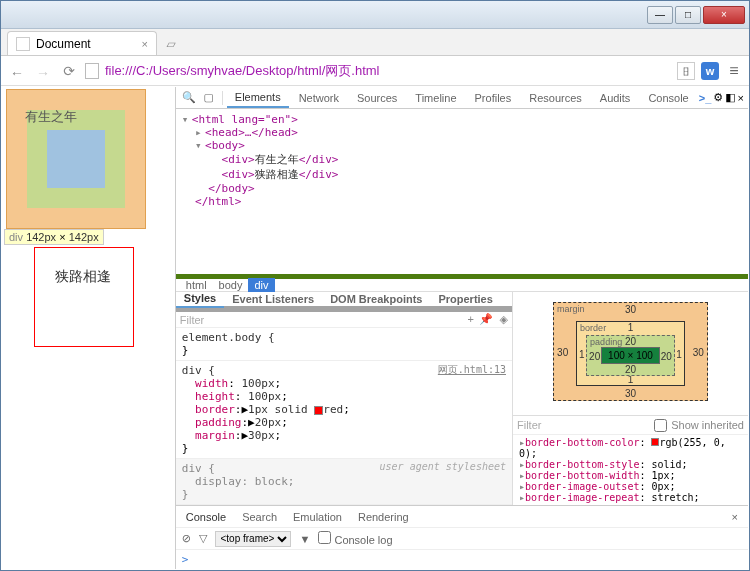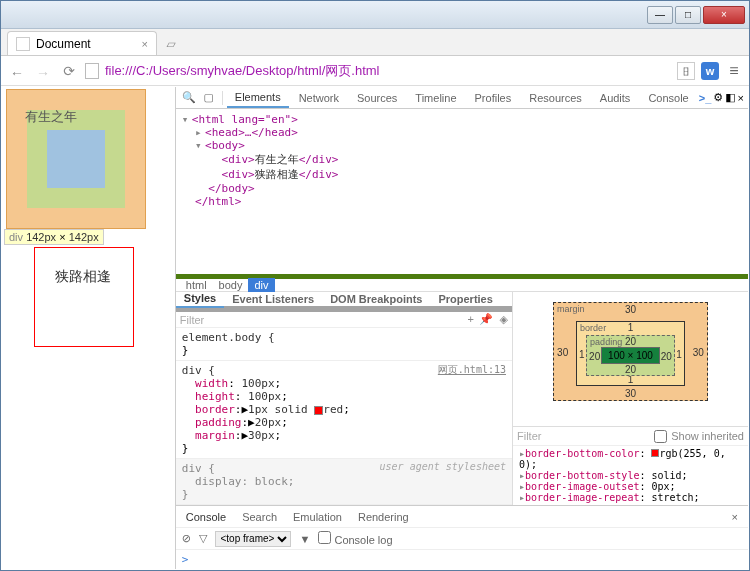--- a/index.html
+++ b/index.html
@@ -247,20 +247,21 @@
             <div class="computed-filter">
               <span>Filter</span>
               <label>
                   <input type="checkbox" style=""> 
                   <span>Show inherited</span>
                 </label>
             </div>
             <div class="computed-list">
               <div><span class="tri2">▸</span><span class="prop">border-bottom-color</span>: <span class="swatch"></span><span>rgb(255, 0, 0);</span></div>
               <div><span class="tri2">▸</span><span class="prop">border-bottom-style</span>: <span>solid;</span></div>
+              <div><span class="tri2">▸</span><span class="prop">border-bottom-width</span>: <span>1px;</span></div>
               <div><span class="tri2">▸</span><span class="prop">border-image-outset</span>: <span>0px;</span></div>
               <div><span class="tri2">▸</span><span class="prop">border-image-repeat</span>: <span>stretch;</span></div>
             </div>
           </div>
         </div>
 
         <div class="console-bar">
           <span class="active">Console</span>
           <span>Search</span>
           <span>Emulation</span>

